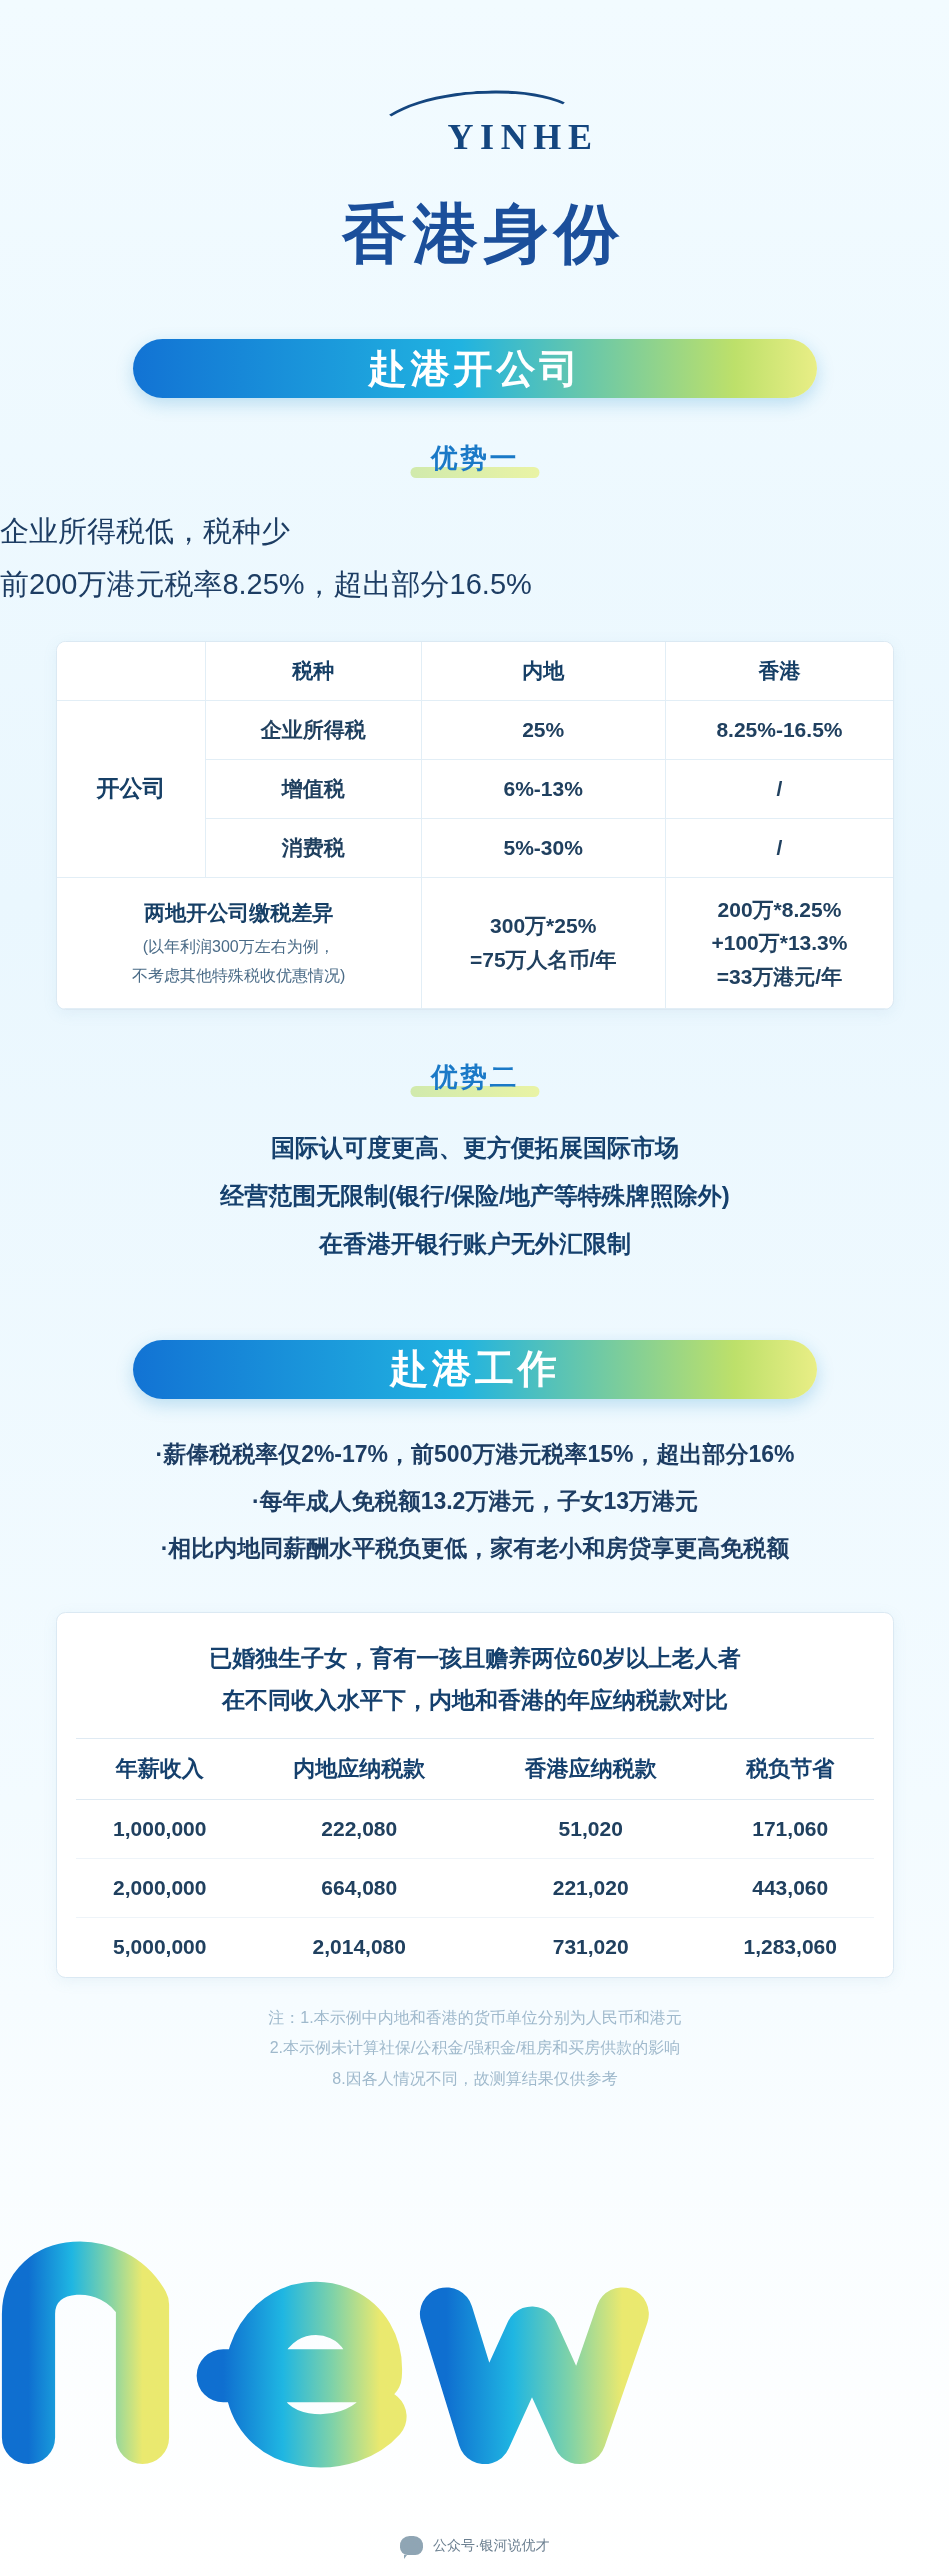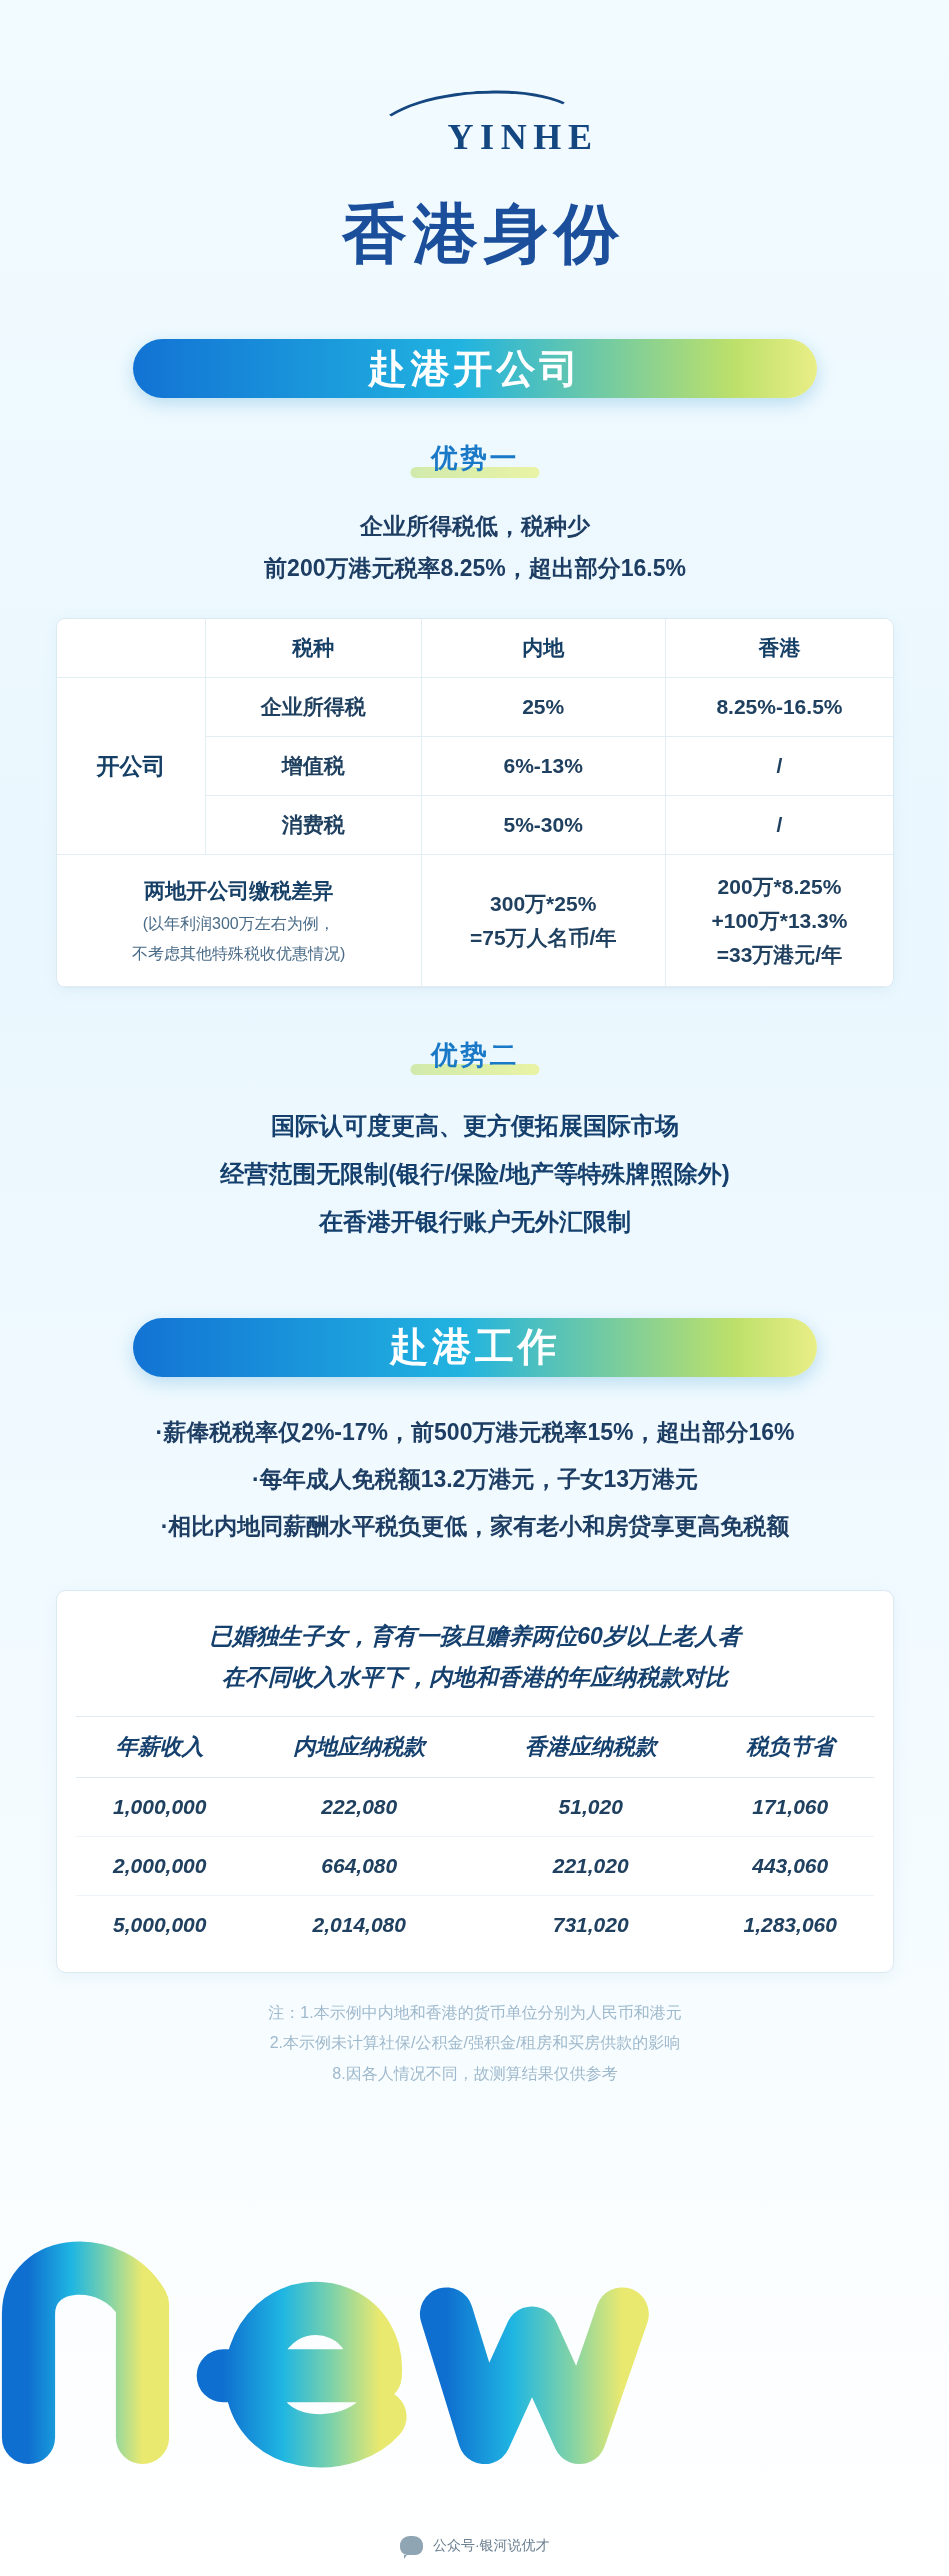--- a/index.html
+++ b/index.html
@@ -122,26 +122,26 @@
     width: 129px;
     height: 11.4px;
     background: linear-gradient(90deg, #cfe9a8, #e9f3a0);
     border-radius: 5.7px;
     z-index: 1;
     opacity: 0.95;
   }
 
   
   .lead {
-    text-align: center;
+    text-align: left;
     margin-top: 28.5px;
     color: #1d3d63;
-    font-size: 23px;
+    font-size: 29px;
     line-height: 1.85;
-    font-weight: 700;
+    font-weight: 400;
   }
 
   
   .card {
     margin: 28.5px auto 0;
     width: 836px;
     background: #ffffff;
     border: 0.9px solid #dbe9f3;
     border-radius: 9.5px;
     box-shadow: 0 3.8px 13.3px rgba(120,170,200,0.10);
@@ -213,22 +213,21 @@
   }
 
   
   .card2 {
     margin: 40px auto 10px;
     width: 836px;
     background: #ffffff;
     border: 0.9px solid #dbe9f3;
     border-radius: 9.5px;
     box-shadow: 0 3.8px 13.3px rgba(120,170,200,0.10);
-    padding: 25px 0 18px;
-    font-style: italic;
+    padding: 25px 0 1px;
   }
   .card2-title {
     text-align: center;
     color: #15406d;
     font-size: 23px;
     font-weight: 700;
     line-height: 1.8;
     padding: 0 23px 17px;
   }
   table.t2 {

